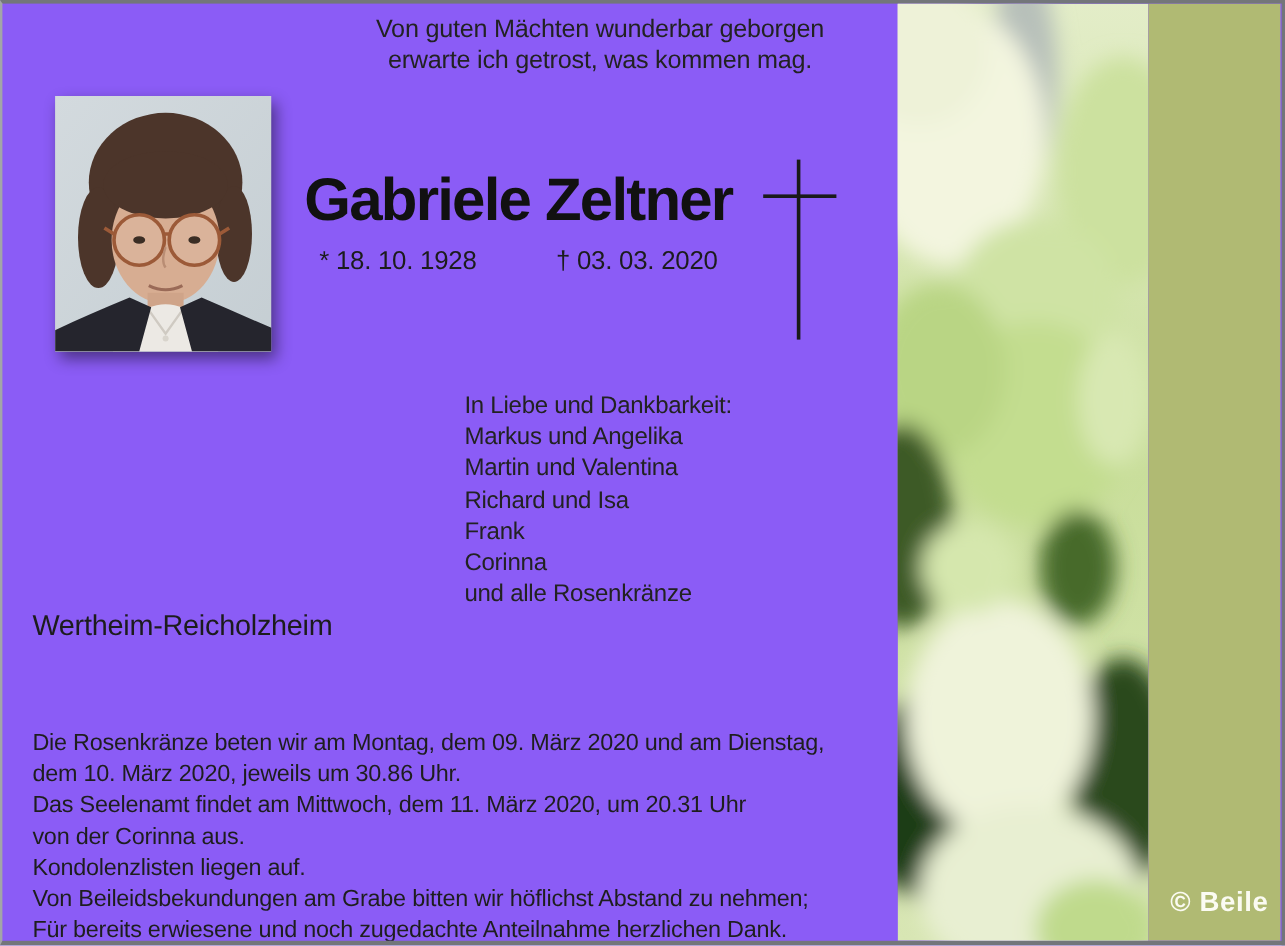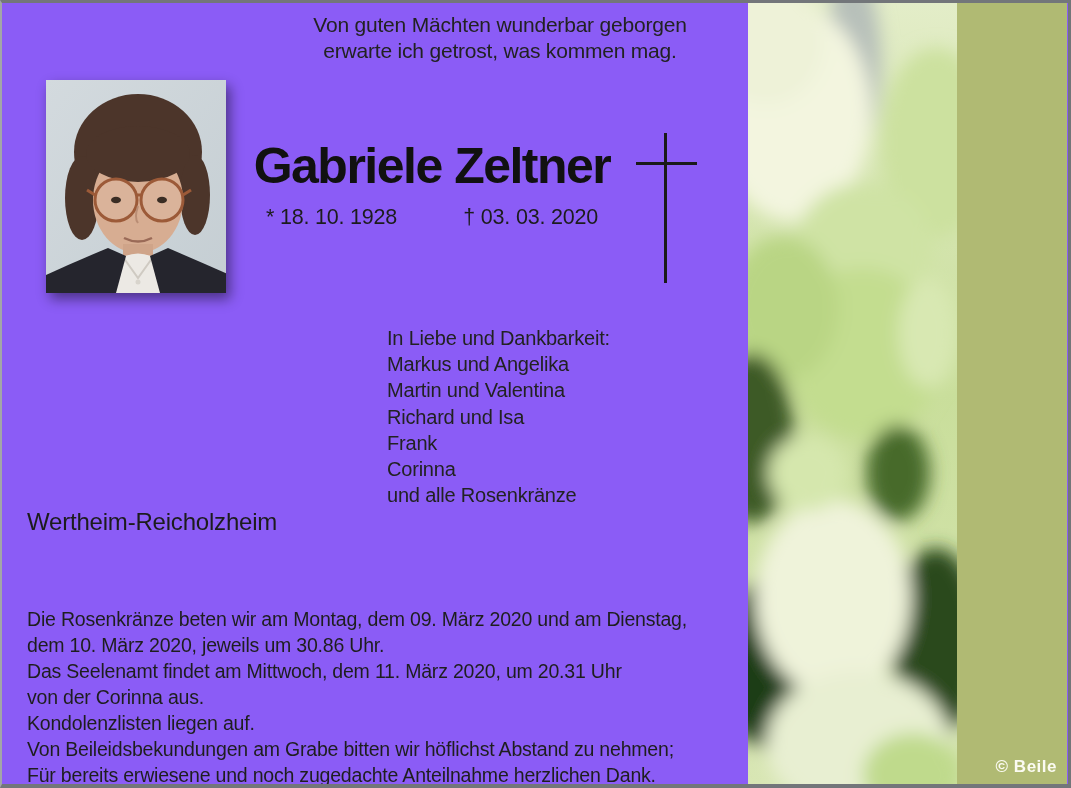--- a/index.html
+++ b/index.html
@@ -52,22 +52,22 @@
     position:absolute;left:25px;top:564px;width:728px;
     font-size:19.5px;line-height:26px;letter-spacing:-0.2px;color:#1e1e1e;margin-top:39px;
   }
   .flower{position:absolute;left:746px;top:0;width:209px;height:781px;}
   .flower svg{display:block;}
   .olive-band{
     position:absolute;left:955px;top:0;width:110px;height:781px;
     background:#b0ba73;
   }
   .credit{
-    position:absolute;right:10px;bottom:7px;
-    color:#fbfbf2;font-size:17px;font-weight:bold;letter-spacing:0.5px;
+    position:absolute;right:10px;bottom:19px;
+    color:#fbfbf2;font-size:23px;font-weight:bold;letter-spacing:0.5px;
   }
 </style>
 </head>
 <body>
 
 <div class="page">
 
   <div class="quote">
     <div>Von guten Mächten wunderbar geborgen</div>
     <div>erwarte ich getrost, was kommen mag.</div>

